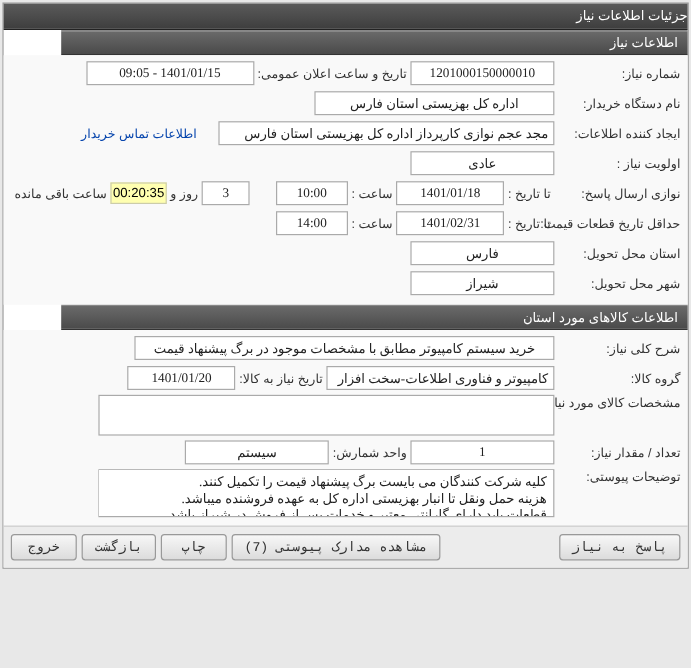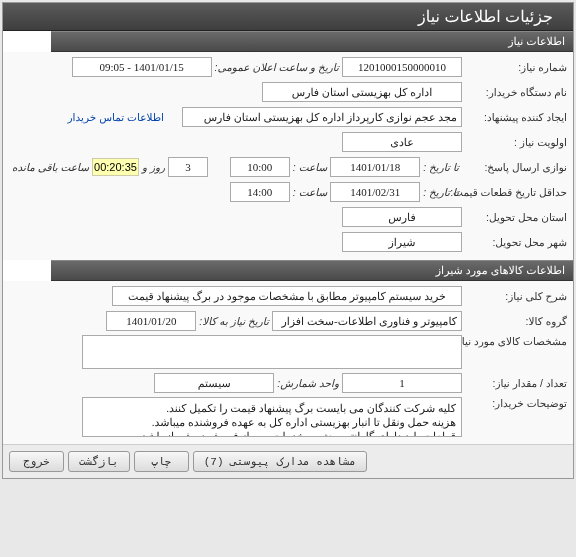--- a/index.html
+++ b/index.html
@@ -13,22 +13,22 @@
   direction: rtl;
 }
 .window {
   background: #fff;
   border: 1px solid #999;
   margin: 2px;
 }
 .titlebar {
   background: linear-gradient(#5a5a5a, #3e3e3e);
   color: #fff;
-  padding: 4px 20px;
-  font-size: 16px;
+  padding: 4px 0;
+  font-size: 11px;
   border-bottom: 1px solid #222;
 }
 .section-header {
   background: linear-gradient(#6a6a6a, #4a4a4a);
   color: #fff;
   padding: 3px 8px;
   font-size: 11px;
   border-top: 1px solid #888;
   border-bottom: 1px solid #333;
   margin-left: 48px;
@@ -103,21 +103,21 @@
   white-space: nowrap;
 }
 .timer {
   background: #ffffb0;
   border: 1px solid #cca;
   padding: 2px 1px;
   font-size: 11px;
   direction: ltr;
   display: inline-block;
 }
-.inline-lbl { color:#333; font-size:10.5px; margin: 0 3px; white-space:nowrap;font-style:italic; }
+.inline-lbl { color:#333; font-size:10.5px; margin: 0 3px; white-space:nowrap; }
 </style>
 </head>
 <body>
 
 <div class="window">
 
   <div class="titlebar">
     <span>جزئیات اطلاعات نیاز</span>
   </div>
 
@@ -133,21 +133,21 @@
       <span class="inline-lbl">تاریخ و ساعت اعلان عمومی:</span>
       <input type="text" class="field field-med" style="width: 140px;" readonly="" value="1401/01/15 - 09:05">
     </div>
 
     <div class="row">
       <span class="label label-col">نام دستگاه خریدار:</span>
       <input type="text" class="field field-wide" readonly="" value="اداره کل بهزیستی استان فارس" style="">
     </div>
 
     <div class="row">
-      <span class="label label-col">ایجاد کننده پیشنهاد:</span>
+      <span class="label label-col">ایجاد کننده اطلاعات:</span>
       <input type="text" class="field" style="width: 280px; text-align: right;" readonly="" value="مجد عجم نوازی کارپرداز اداره کل بهزیستی استان فارس">
       <span class="link-btn">اطلاعات تماس خریدار</span>
     </div>
 
     <div class="row">
       <span class="label label-col">اولویت نیاز :</span>
       <input type="text" class="field field-med" readonly="" value="عادی" style="">
     </div>
 
     <div class="row">
@@ -177,21 +177,21 @@
     </div>
 
     <div class="row">
       <span class="label label-col">شهر محل تحویل:</span>
       <input type="text" class="field field-med" readonly="" value="شیراز" style="">
     </div>
 
   </div>
 
   <div class="section-header">
-    <span>اطلاعات کالاهای مورد شیراز</span>
+    <span>اطلاعات کالاهای مورد استان</span>
   </div>
 
   <div class="form-body">
 
     <div class="row">
       <span class="label label-col">شرح کلی نیاز:</span>
       <input type="text" class="field field-xwide" readonly="" value="خرید سیستم کامپیوتر مطابق با مشخصات موجود در برگ پیشنهاد قیمت" style="">
     </div>
 
     <div class="row">
@@ -207,29 +207,30 @@
     </div>
 
     <div class="row">
       <span class="label label-col">تعداد / مقدار نیاز:</span>
       <input type="text" class="field field-med" readonly="" value="1" style="">
       <span class="inline-lbl">واحد شمارش:</span>
       <input type="text" class="field field-med" readonly="" value="سیستم" style="">
     </div>
 
     <div class="row" style="align-items:flex-start">
-      <span class="label label-col">توضیحات خریدار:</span>
+      <span class="label label-col">توضیحات پیوستی:</span>
       <textarea class="field" readonly="" style="">کلیه شرکت کنندگان می بایست برگ پیشنهاد قیمت را تکمیل کنند.
 هزینه حمل ونقل تا انبار بهزیستی اداره کل به عهده فروشنده میباشد.
 قطعات باید دارای گارانتی معتبر و خدمات پس از فروش در شیراز باشد.</textarea>
     </div>
 
   </div>
 
   <div class="btn-bar">
+    <button class="btn">پاسخ به نیاز</button>
     <span style="flex:1"></span>
     <button class="btn">مشاهده مدارک پیوستی (7)</button>
     <button class="btn">چاپ</button>
     <button class="btn">بازگشت</button>
     <button class="btn">خروج</button>
   </div>
 
 </div>
 
 </body></html>

